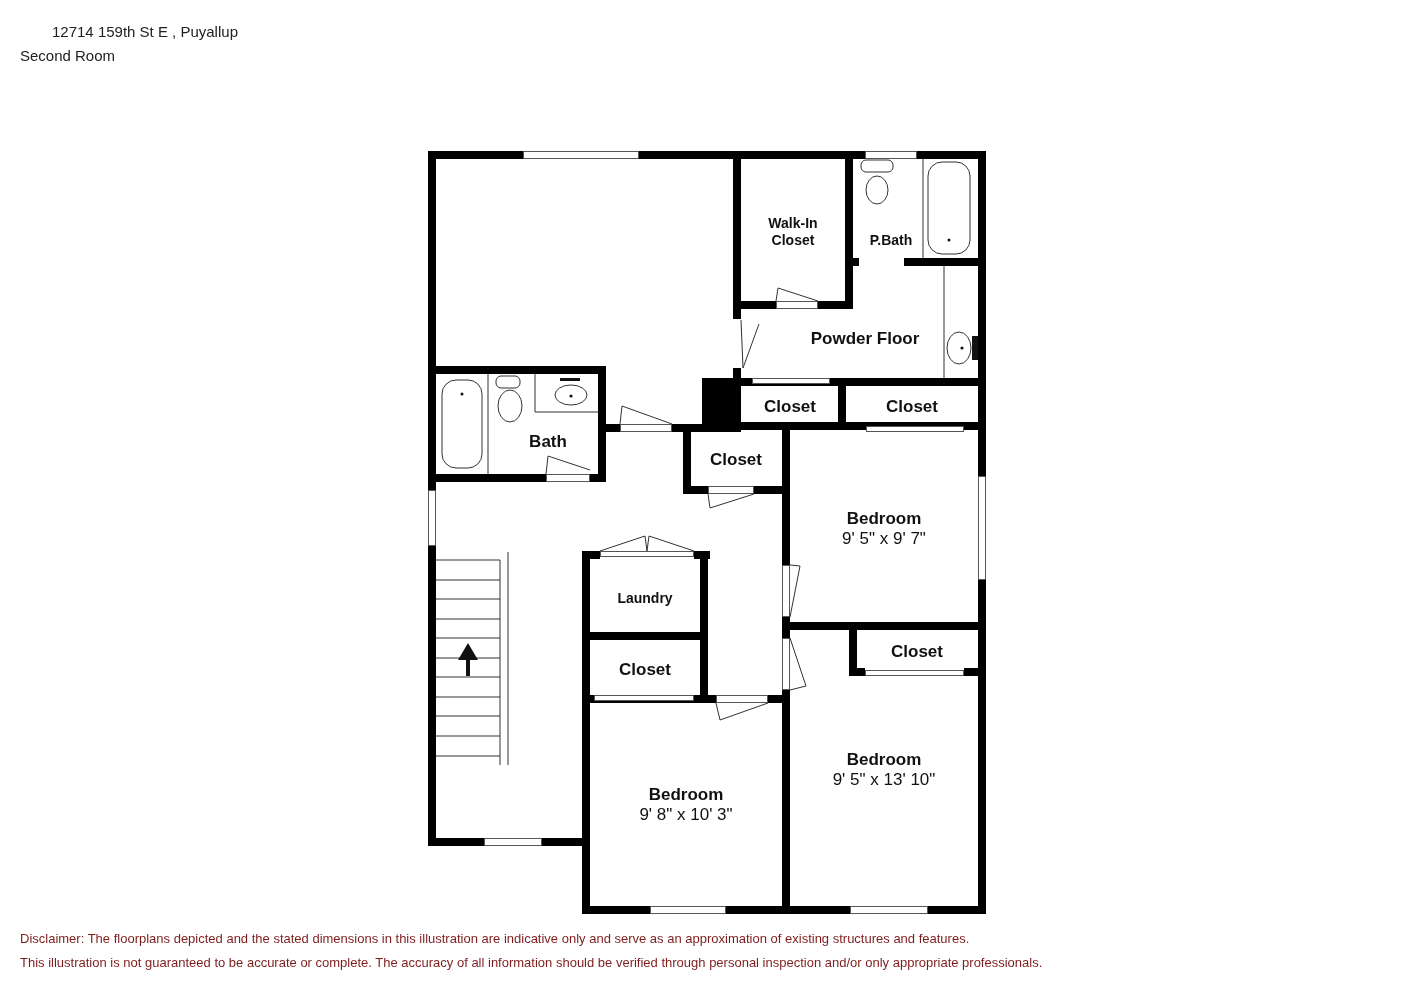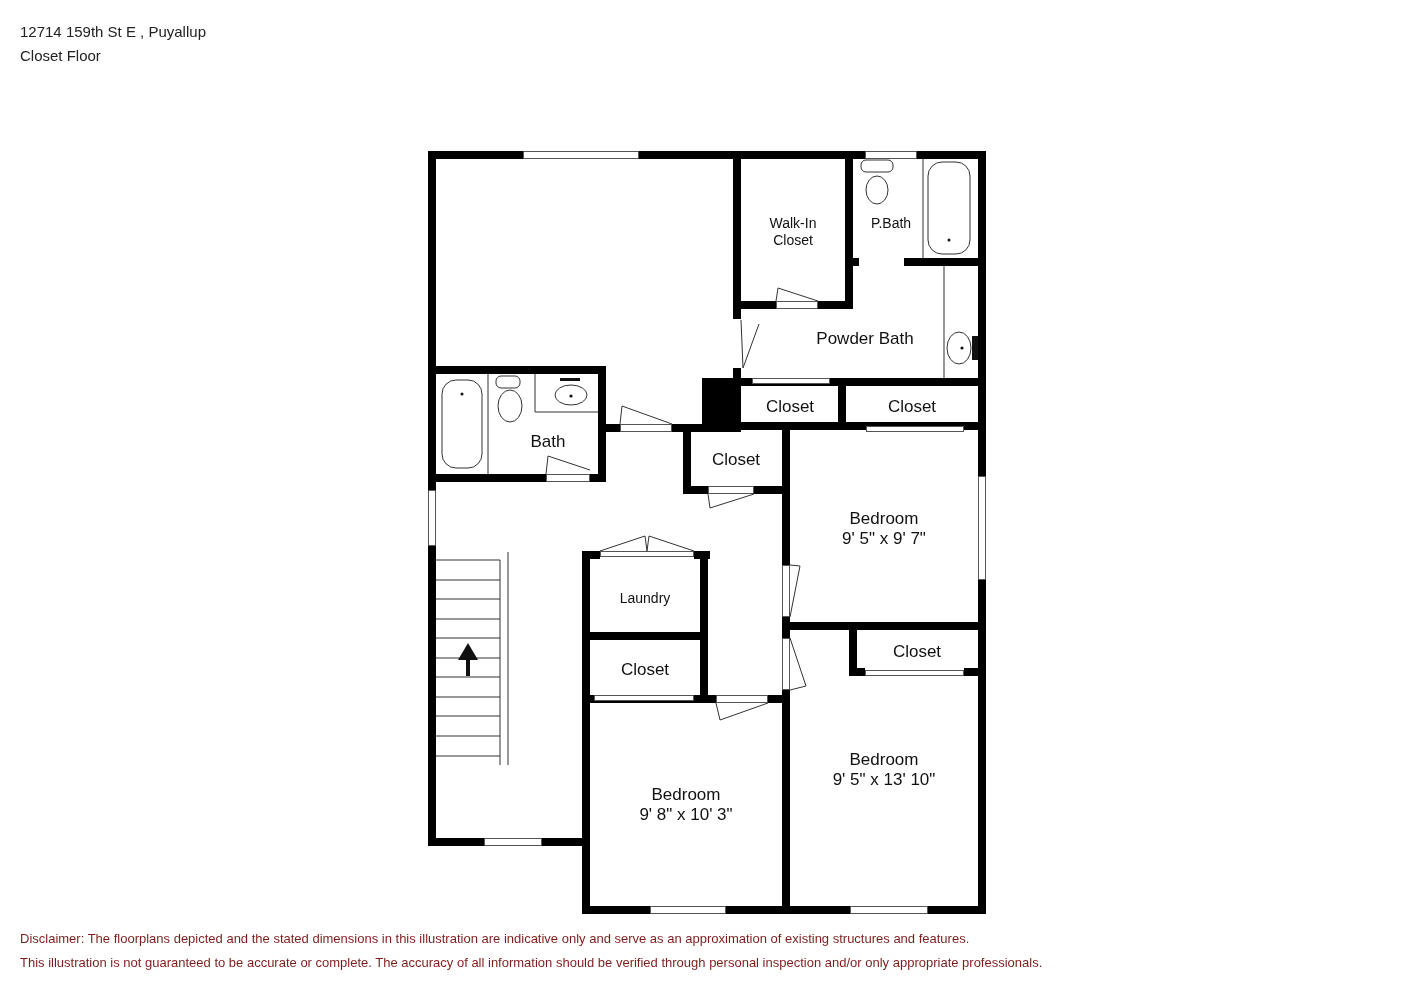--- a/index.html
+++ b/index.html
@@ -3,30 +3,30 @@
 <meta charset="utf-8">
 <style>
   html,body{margin:0;padding:0;background:#fff;}
   body{width:1414px;height:1000px;position:relative;overflow:hidden;font-family:"Liberation Sans",sans-serif;color:#111;}
   .hdr{position:absolute;left:20px;font-size:15px;color:#222;}
   .disc{position:absolute;left:20px;font-size:13px;color:#7f1d1d;white-space:nowrap;}
   .plan{position:absolute;left:0;top:0;width:1414px;height:1000px;}
   .w{position:absolute;background:#000;}
   .win{position:absolute;background:#fff;border:1px solid #555;box-sizing:border-box;}
   .lbl{position:absolute;text-align:center;transform:translate(-50%,-50%);white-space:nowrap;line-height:1.2;}
-  .name{font-weight:normal;font-size:17px;}
+  .name{font-weight:bold;font-size:17px;}
   .name.sm{font-size:14px;}
   .dim{font-size:17px;}
   svg.fx{position:absolute;left:0;top:0;}
 </style>
 </head>
 <body>
 
-<div class="hdr" style="top:23px;">12714 159th St E , Puyallup</div>
-<div class="hdr" style="top:47px;">Closet Floor</div>
+<div class="hdr" style="top:23px;margin-left:32px;">12714 159th St E , Puyallup</div>
+<div class="hdr" style="top:47px;">Second Room</div>
 
 <div class="plan">
 
   <div class="w" style="left:428px;top:151px;width:558px;height:8px;"></div>
   <div class="w" style="left:428px;top:151px;width:8px;height:695px;"></div>
   <div class="w" style="left:978px;top:151px;width:8px;height:763px;"></div>
   <div class="w" style="left:428px;top:838px;width:162px;height:8px;"></div>
   <div class="w" style="left:582px;top:838px;width:8px;height:76px;"></div>
   <div class="w" style="left:582px;top:906px;width:404px;height:8px;"></div>
 
@@ -142,25 +142,25 @@
 
       <polygon points="468,643 458,660 478,660"></polygon>
       <rect x="466" y="658" width="4" height="18"></rect>
     </g>
   </svg>
 
   <div class="lbl" style="left:793px;top:232px;">
     <div class="name sm">Walk-In</div>
     <div class="name sm">Closet</div>
   </div>
-  <div class="lbl" style="left:891px;top:223px;">
+  <div class="lbl" style="left:891px;top:240px;">
     <div class="name sm">P.Bath</div>
   </div>
   <div class="lbl" style="left:865px;top:339px;">
-    <div class="name">Powder Bath</div>
+    <div class="name">Powder Floor</div>
   </div>
   <div class="lbl" style="left:548px;top:442px;">
     <div class="name">Bath</div>
   </div>
   <div class="lbl" style="left:790px;top:407px;">
     <div class="name">Closet</div>
   </div>
   <div class="lbl" style="left:912px;top:407px;">
     <div class="name">Closet</div>
   </div>

